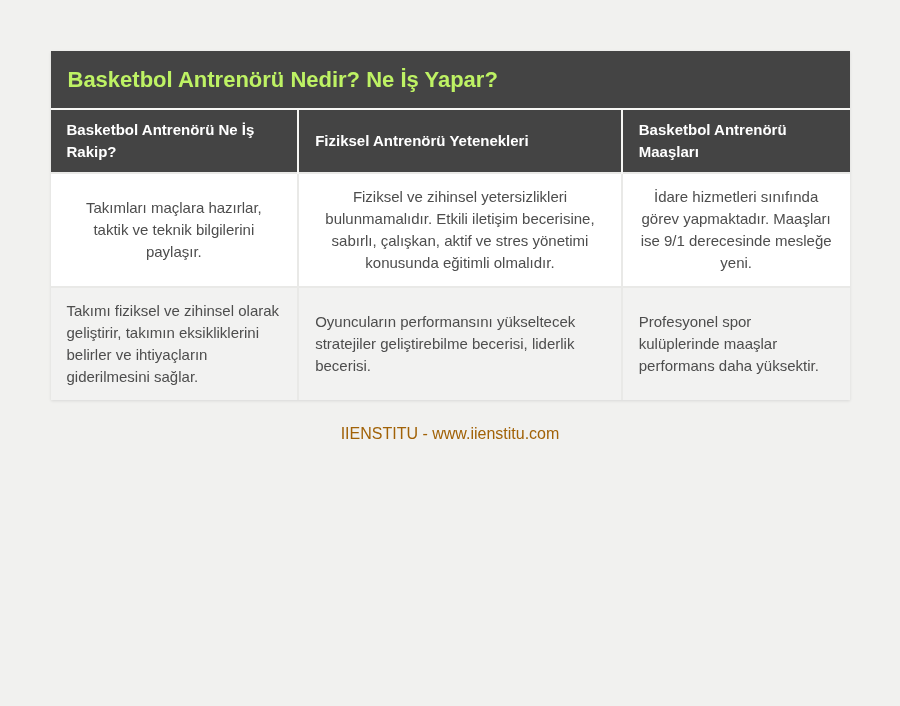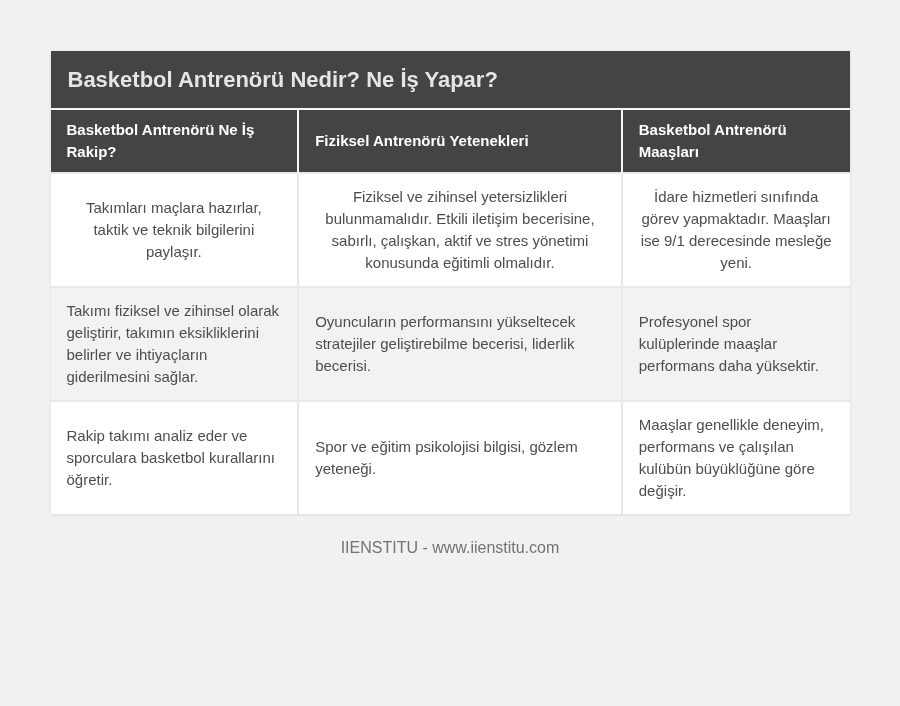--- a/index.html
+++ b/index.html
@@ -18,21 +18,21 @@
     margin: 51px auto 0;
     background: #ffffff;
     box-shadow: 0 1px 3px rgba(0,0,0,0.10);
   }
   .title-bar {
     background: #444444;
     padding: 13px 17px;
   }
   .title-bar h1 {
     margin: 0;
-    color: #e5e5e5;
+    color: #bef264;
     font-size: 22px;
     line-height: 31px;
     font-weight: bold;
   }
   table.info-table {
     width: 100%;
     border-collapse: collapse;
     table-layout: fixed;
   }
   col.c1 { width: 31%; }
@@ -68,21 +68,21 @@
   table.info-table tbody tr:nth-child(even) td {
     background: #f2f2f1;
   }
   tr.r1 { height: 105px; text-align: center; }
   tr.r2 { height: 92px; }
   tr.r3 { height: 104px; }
   tr.r4 { height: 100px; }
   .footer {
     margin-top: 24px;
     text-align: center;
-    color: #737373;
+    color: #a16207;
     font-size: 16px;
     line-height: 20px;
   }
 </style>
 </head>
 <body>
 
 <div class="card">
   <div class="title-bar">
     <h1>Basketbol Antrenörü Nedir? Ne İş Yapar?</h1>
@@ -104,24 +104,19 @@
       <tr class="r1">
         <td>Takımları maçlara hazırlar, taktik ve teknik bilgilerini paylaşır.</td>
         <td>Fiziksel ve zihinsel yetersizlikleri bulunmamalıdır. Etkili iletişim becerisine, sabırlı, çalışkan, aktif ve stres yönetimi konusunda eğitimli olmalıdır.</td>
         <td>İdare hizmetleri sınıfında görev yapmaktadır. Maaşları ise 9/1 derecesinde mesleğe yeni.</td>
       </tr>
       <tr class="r2">
         <td>Takımı fiziksel ve zihinsel olarak geliştirir, takımın eksikliklerini belirler ve ihtiyaçların giderilmesini sağlar.</td>
         <td>Oyuncuların performansını yükseltecek stratejiler geliştirebilme becerisi, liderlik becerisi.</td>
         <td>Profesyonel spor kulüplerinde maaşlar performans daha yüksektir.</td>
       </tr>
-      <tr class="r4">
-        <td>Rakip takımı analiz eder ve sporculara basketbol kurallarını öğretir.</td>
-        <td>Spor ve eğitim psikolojisi bilgisi, gözlem yeteneği.</td>
-        <td>Maaşlar genellikle deneyim, performans ve çalışılan kulübün büyüklüğüne göre değişir.</td>
-      </tr>
     </tbody>
   </table>
 </div>
 
 <div class="footer">
   <span>IIENSTITU - www.iienstitu.com</span>
 </div>
 
 </body></html>

